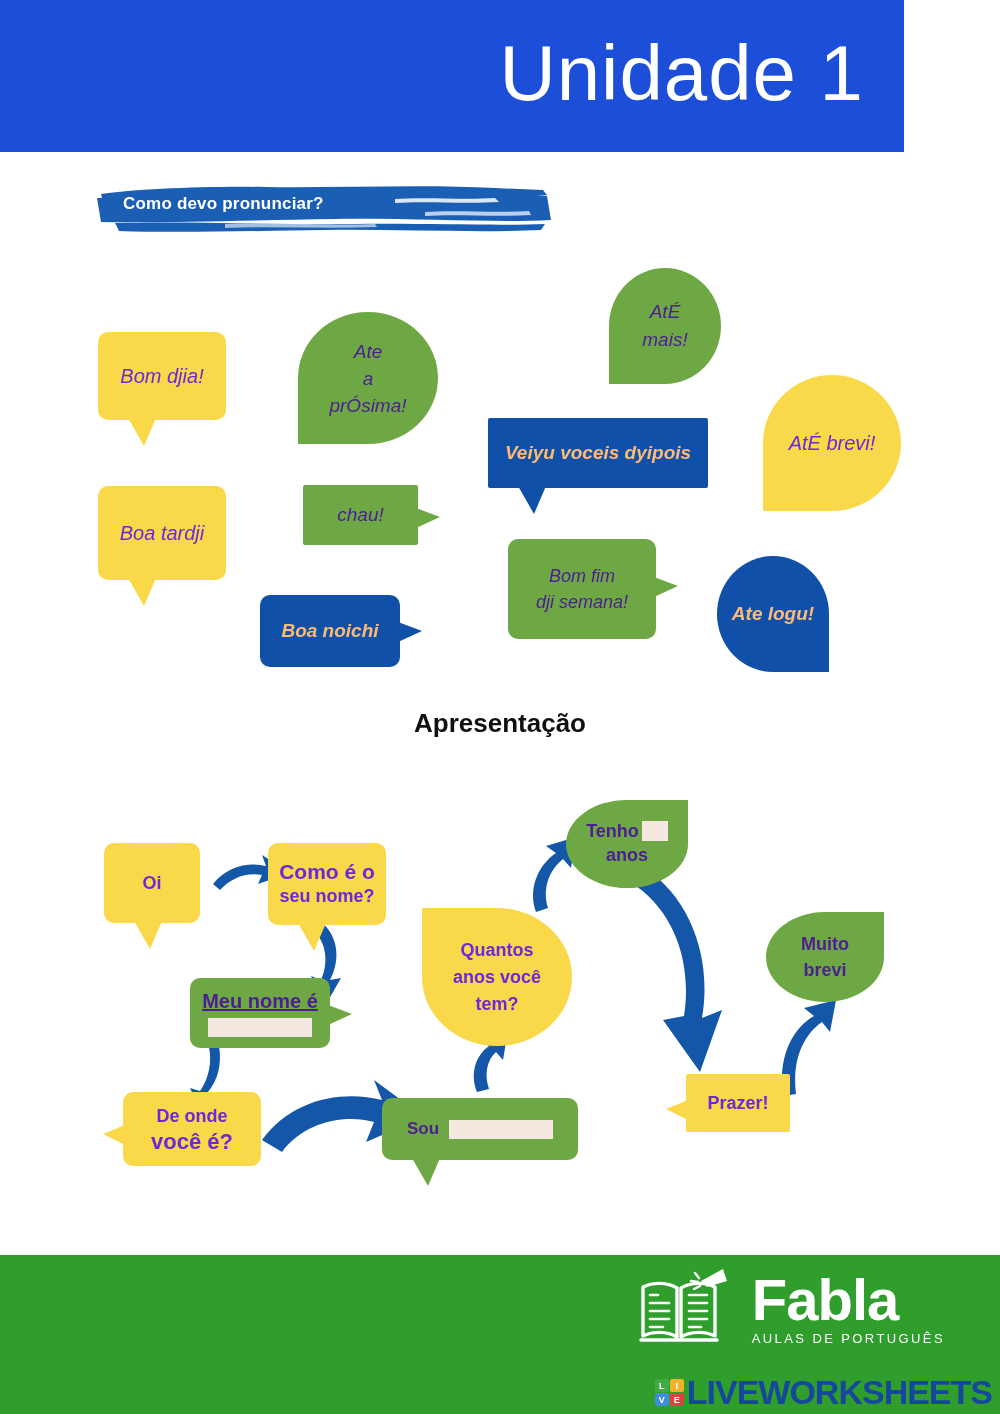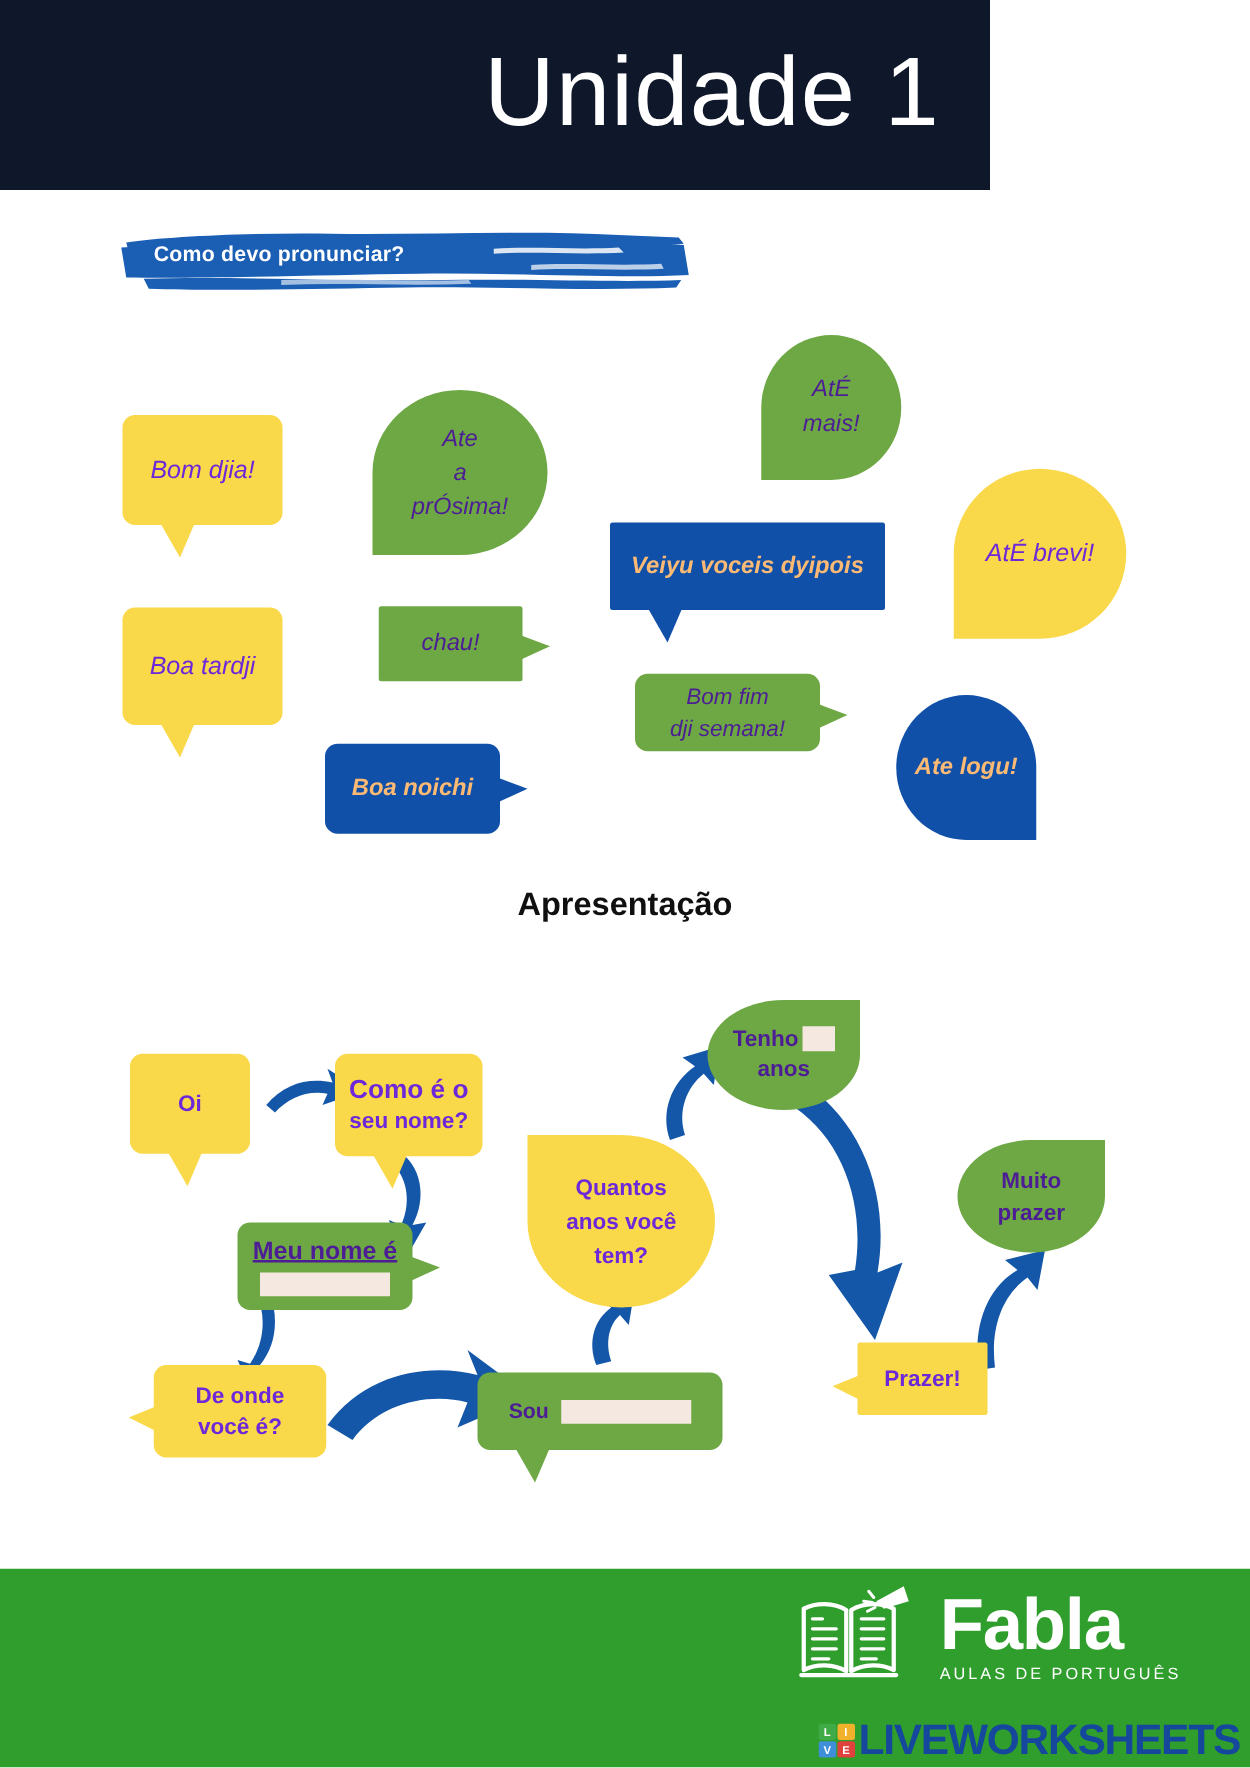--- a/index.html
+++ b/index.html
@@ -1,20 +1,20 @@
 <!DOCTYPE html>
 <html><head>
 <meta charset="utf-8">
 <style>
   html,body{margin:0;padding:0;background:#fff;}
   body{width:1000px;height:1414px;position:relative;overflow:hidden;
        font-family:"Liberation Sans","DejaVu Sans",sans-serif;}
 
   
-  .header{position:absolute;left:0;top:0;width:792px;height:152px;background:#0f172a;}
+  .header{position:absolute;left:0;top:0;width:904px;height:152px;background:#1d4ed8;}
   .header-title{position:absolute;right:40px;top:18px;color:#ffffff;
       font-size:78px;line-height:110px;font-weight:400;letter-spacing:1px;
       font-family:"Liberation Sans","DejaVu Sans",sans-serif;}
 
   
   .brush-wrap{position:absolute;left:95px;top:178px;width:460px;height:60px;}
   .brush-wrap svg{position:absolute;left:0;top:0;}
   .brush-label{position:absolute;left:28px;top:16px;color:#fff;font-size:17px;
       font-weight:bold;letter-spacing:.2px;}
 
@@ -116,21 +116,21 @@
 </div>
 
 <div class="bub yellow rect tail-bl" style="left:98px;top:486px;width:128px;height:94px;">
   <span class="ital" style="font-size:20px;">Boa tardji</span>
 </div>
 
 <div class="bub green rect sharp tail-r" style="left:303px;top:485px;width:115px;height:60px;">
   <span class="ital" style="font-size:19px;">chau!</span>
 </div>
 
-<div class="bub green rect tail-r" style="left:508px;top:539px;width:148px;height:62px;flex-direction:column;">
+<div class="bub green rect tail-r" style="left:508px;top:539px;width:148px;height:100px;flex-direction:column;">
   <span class="ital" style="font-size:18px;line-height:26px;">Bom fim</span>
   <span class="ital" style="font-size:18px;line-height:26px;">dji semana!</span>
 </div>
 
 <div class="bub blue drop-br" style="left:717px;top:556px;width:112px;height:116px;">
   <span class="bold ital" style="font-size:19px;">Ate logu!</span>
 </div>
 
 <div class="bub blue rect tail-r" style="left:260px;top:595px;width:140px;height:72px;">
   <span class="bold ital" style="font-size:19px;">Boa noichi</span>
@@ -168,21 +168,21 @@
   <span class="bold" style="font-size:18px;line-height:25px;">seu nome?</span>
 </div>
 
 <div class="bub green rect tail-r" style="left:190px;top:978px;width:140px;height:70px;flex-direction:column;gap:5px;">
   <span class="bold" style="font-size:20px;text-decoration:underline;">Meu nome é</span>
   <span class="blank" style="width:104px;height:19px;"></span>
 </div>
 
 <div class="bub yellow rect tail-l" style="left:123px;top:1092px;width:138px;height:74px;flex-direction:column;">
   <span class="bold" style="font-size:18px;line-height:25px;">De onde</span>
-  <span class="bold" style="font-size:18px;line-height:25px;">você é?</span>
+  <span class="bold" style="font-size:22px;line-height:25px;">você é?</span>
 </div>
 
 <div class="bub green rect tail-bl" style="left:382px;top:1098px;width:196px;height:62px;gap:10px;">
   <span class="bold" style="font-size:17px;">Sou</span>
   <span class="blank" style="width:104px;height:19px;"></span>
 </div>
 
 <div class="bub yellow" style="left:422px;top:908px;width:150px;height:138px;flex-direction:column;
             border-radius:0 50% 50% 50%;">
   <span class="bold" style="font-size:18px;line-height:27px;">Quantos</span>
@@ -199,21 +199,21 @@
   <span class="bold" style="font-size:18px;line-height:26px;">anos</span>
 </div>
 
 <div class="bub yellow rect sharp tail-l" style="left:686px;top:1074px;width:104px;height:58px;">
   <span class="bold" style="font-size:18px;">Prazer!</span>
 </div>
 
 <div class="bub green" style="left:766px;top:912px;width:118px;height:90px;flex-direction:column;
             border-radius:50% 0 50% 50%;">
   <span class="bold" style="font-size:18px;line-height:26px;">Muito</span>
-  <span class="bold" style="font-size:18px;line-height:26px;">prazer</span>
+  <span class="bold" style="font-size:18px;line-height:26px;">brevi</span>
 </div>
 
 <div class="footer">
 
   <div class="fabla">
     <svg width="92" height="82" viewBox="0 0 92 82">
       <g fill="none" stroke="#ffffff" stroke-width="3.4" stroke-linejoin="round" stroke-linecap="round">
         <path d="M6,20 C16,15 30,15 40,21 L40,70 C30,64 16,64 6,69 Z"></path>
         <path d="M78,20 C68,15 54,15 44,21 L44,70 C54,64 68,64 78,69 Z"></path>
         <path d="M4,73 L80,73"></path>

